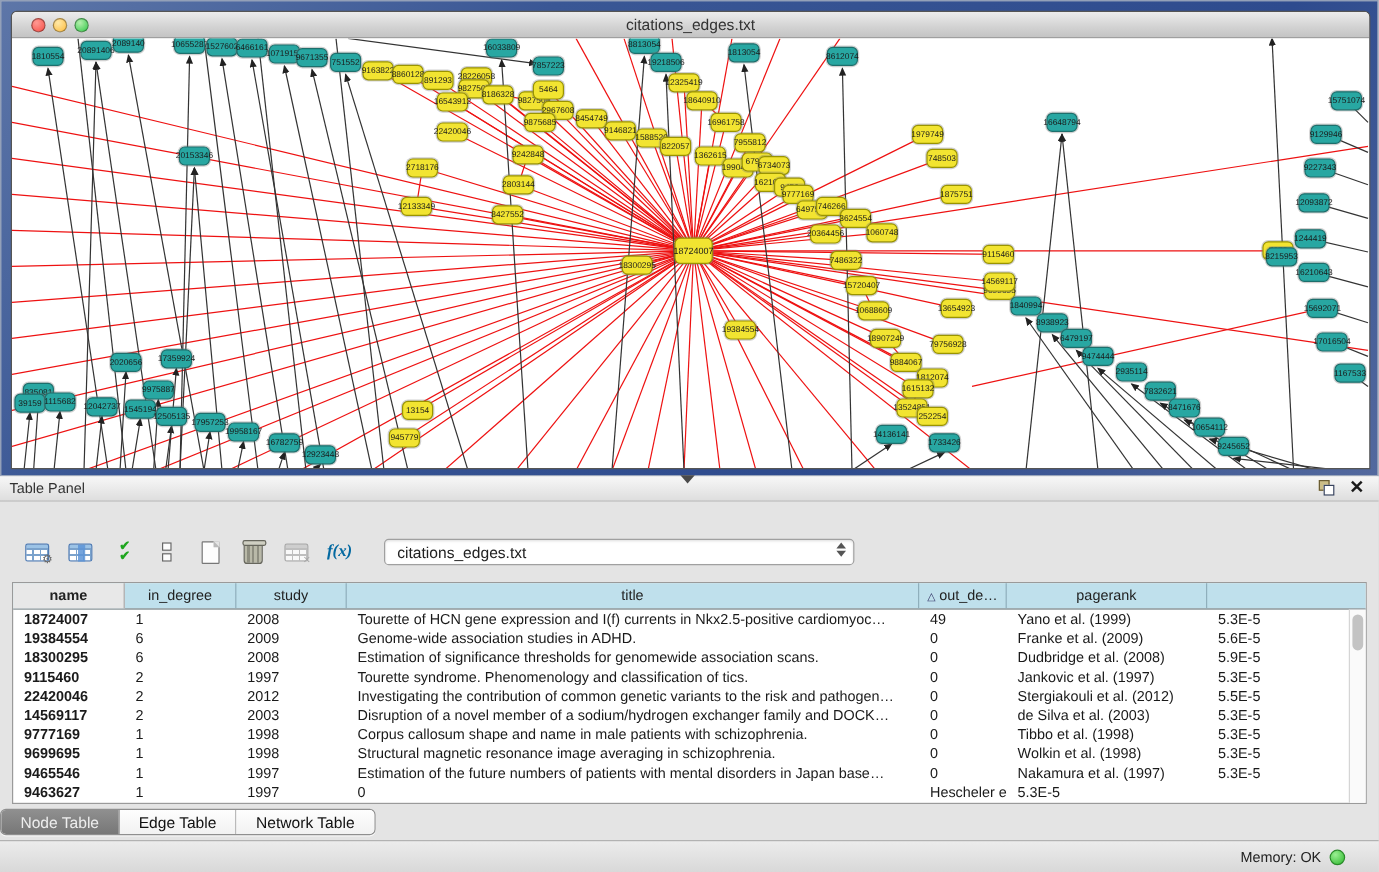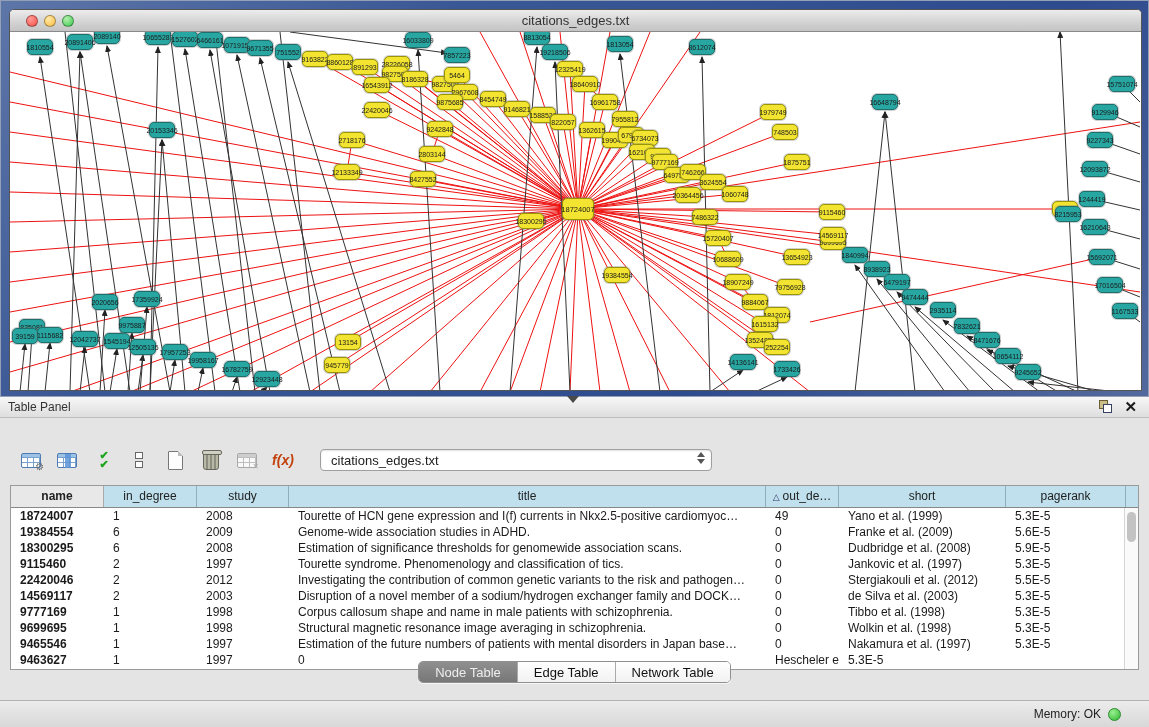--- a/index.html
+++ b/index.html
@@ -59,21 +59,21 @@
   .check-ic { font-size:11px; line-height:9px; color:#1fa51f; font-weight:bold; letter-spacing:-2px; }
   .check-ic span { display:block; }
   .rows-ic { display:flex; flex-direction:column; gap:2px; }
   .rows-ic i { width:8px; height:7px; border:1px solid #666; background:#fdfdfd; }
   .doc-ic { position:relative; width:15px; height:19px; background:#fdfdfd; border:1px solid #777; border-radius:1px; }
   .doc-ic::after { content:""; position:absolute; right:-1px; top:-1px; width:0; height:0;
     border-top:5px solid #e4e4e4; border-left:5px solid #bbb; }
   .trash-ic { position:relative; width:16px; height:17px; margin-top:3px;
     background:repeating-linear-gradient(90deg,#b9b9a8 0 2px,#8e8e80 2px 4px); border:1px solid #66665c; border-radius:2px 2px 3px 3px; }
   .trash-ic::before { content:""; position:absolute; left:-2px; top:-4px; width:18px; height:3px; background:#cfcfc2; border:1px solid #66665c; border-radius:2px; }
-  .fx-ic { font-family:Liberation Sans, sans-serif; font-style:italic; font-weight:bold; font-size:14px; color:#c2410c; }
+  .fx-ic { font-family:Liberation Serif, serif; font-style:italic; font-weight:bold; font-size:14px; color:#0369a1; }
   .combo { position:relative; margin-left:12px; width:392px; height:22px; background:#fff;
     border:1px solid #a0a0a0; border-radius:4px; font-size:13px; color:#222;
     display:flex; align-items:center; padding-left:10px; box-shadow:inset 0 1px 2px rgba(0,0,0,.12); }
   .combo .arrows { position:absolute; right:6px; top:2px; display:flex; flex-direction:column; gap:2px; }
   .combo .arrows i { width:0; height:0; border-left:4px solid transparent; border-right:4px solid transparent; }
   .combo .arrows .up { border-bottom:5px solid #555; }
   .combo .arrows .dn { border-top:5px solid #555; }
 
   .tbl { position:absolute; left:10px; top:88px; width:1129px; height:185px; background:#fff; border:1px solid #9a9a9a; }
   .thead { display:flex; height:22px; border-bottom:1px solid #888; background:#bfe0ec; }
@@ -85,21 +85,21 @@
   .th:nth-child(2),.td:nth-child(2){ width:93px; }
   .th:nth-child(3),.td:nth-child(3){ width:92px; }
   .th:nth-child(4),.td:nth-child(4){ width:477px; }
   .th:nth-child(5),.td:nth-child(5){ width:73px; }
   .th:nth-child(6),.td:nth-child(6){ width:167px; }
   .th:nth-child(7),.td:nth-child(7){ width:120px; }
   .sort-glyph { font-size:9px; color:#336; margin-right:3px; }
   .vscroll { position:absolute; right:0; top:22px; width:14px; height:161px; background:#fafafa; border-left:1px solid #d5d5d5; }
   .vthumb { position:absolute; left:2px; top:4px; width:9px; height:30px; background:#c3c3c3; border-radius:5px; }
 
-  .tabs { position:absolute; left:0; top:264px; width:100%; display:flex; justify-content:center; }
+  .tabs { position:absolute; left:0; top:277px; width:100%; display:flex; }
   .seg { display:flex; border:1px solid #8f8f8f; border-radius:5px; overflow:hidden; background:#fdfdfd; box-shadow:0 1px 0 rgba(255,255,255,.7); }
   .seg-btn { font-size:13px; color:#111; padding:2px 16px; height:20px; line-height:17px; border-right:1px solid #aaa; background:linear-gradient(#fefefe,#f2f2f2); }
   .seg-btn:last-child { border-right:none; }
   .seg-btn.sel { background:linear-gradient(#8f8f8f,#777); color:#eee; }
 
   .statusbar { position:absolute; left:0; top:303px; width:100%; height:27px;
     background:linear-gradient(#ececec,#d8d8d8); border-top:1px solid #b2b2b2;
     display:flex; align-items:center; justify-content:flex-end; padding-right:28px; gap:7px; }
   .mem-label { font-size:12px; color:#222; }
   .mem-dot { width:13px; height:13px; border-radius:50%; border:1px solid #2a8a2a;
@@ -465,21 +465,20 @@
       </span>
     </div>
 
     <div class="tbl">
       <div class="thead">
         <div class="th">name</div>
         <div class="th">in_degree</div>
         <div class="th">study</div>
         <div class="th">title</div>
         <div class="th"><span class="sort-glyph">△</span><span>out_de…</span></div>
-        <div class="th">short</div>
         <div class="th">pagerank</div>
       </div>
       <div id="tbody">
           <div class="trow">
             <div class="td">18724007</div>
             <div class="td">1</div>
             <div class="td">2008</div>
             <div class="td">Tourette of HCN gene expression and I(f) currents in Nkx2.5-positive cardiomyoc…</div>
             <div class="td">49</div>
             <div class="td">Yano et al. (1999)</div>

